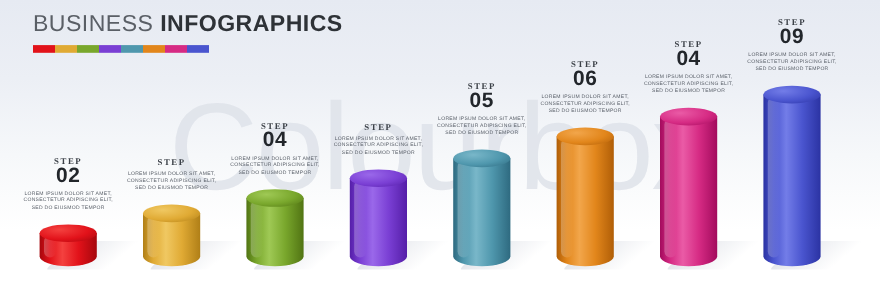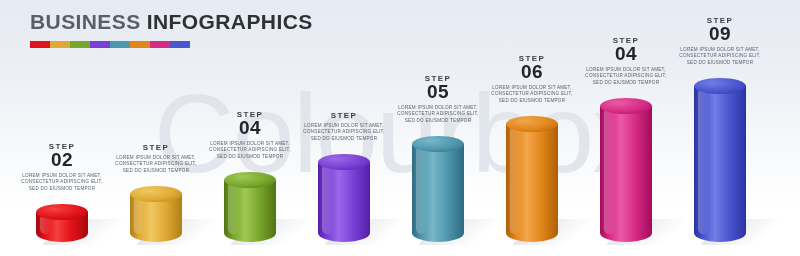--- a/index.html
+++ b/index.html
@@ -31,33 +31,33 @@
     opacity:.85;
     user-select:none;
     white-space:nowrap;
     line-height:1;
     z-index:1;
   }
 
   
   .header { position:absolute; left:30px; top:10px; z-index:6; }
   .title { font-size:21px; line-height:24px; letter-spacing:.4px; white-space:nowrap; }
-  .title .thin { font-weight:700; color:#5a5f66; }
+  .title .thin { font-weight:400; color:#5a5f66; }
   .title .bold { font-weight:700; color:#2e3237; }
   .colorbar { margin-top:7px; display:flex; width:160px; height:7px; }
   .colorbar span { flex:1 1 0; height:100%; }
 
   
   .steps { position:absolute; left:0; top:0; width:800px; height:256px; z-index:4; }
   .step { position:absolute; bottom:14px; width:104px; text-align:center; }
 
   .label { position:absolute; left:0; width:104px; text-align:center; }
   .label .word {
     font-size:8px; font-weight:700; letter-spacing:1.4px;
-    color:#3b4047; line-height:9px;
+    color:#3b4047; line-height:9px;font-family:Liberation Serif, serif;
   }
   .label .num {
     font-size:19px; font-weight:700; color:#22262b;
     line-height:20px; letter-spacing:.5px; margin-top:-1px;
   }
   .label .desc {
     margin-top:3px;
     font-size:4.6px; line-height:6.4px;
     letter-spacing:.25px;
     color:#5c626b;

